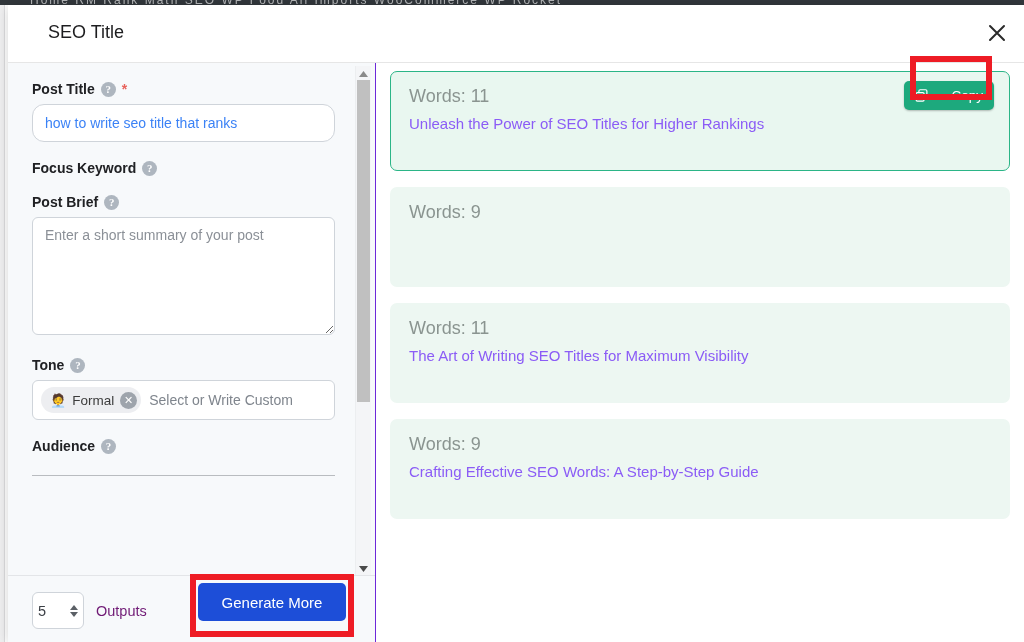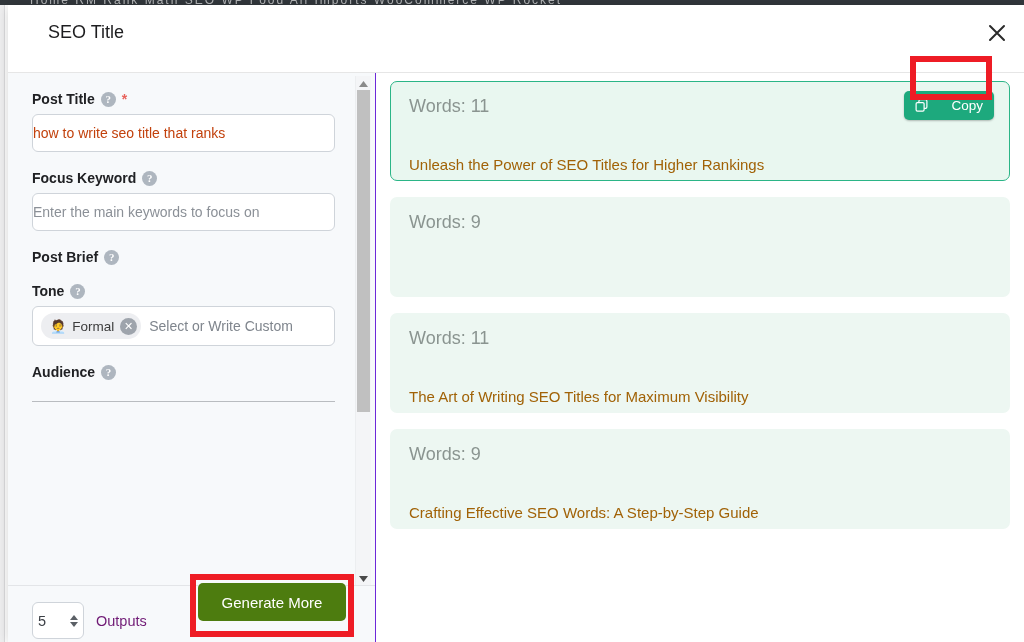--- a/index.html
+++ b/index.html
@@ -54,21 +54,21 @@
     left: 8px;
     top: 5px;
     width: 1016px;
     height: 637px;
     background: #ffffff;
     box-shadow: 0 1px 12px rgba(0,0,0,0.18);
     overflow: hidden;
   }
   .modal-header {
     position: relative;
-    height: 68px;
+    height: 58px;
     background: #ffffff;
     border-bottom: 1px solid #e6e6e6;
     box-sizing: border-box;
   }
   .modal-title {
     position: absolute;
     left: 40px;
     top: 17px;
     font-size: 18px;
     color: #1d1d1f;
@@ -138,25 +138,25 @@
   .req-star {
     color: #e8635c;
     font-size: 14px;
     line-height: 1;
   }
   .text-input {
     width: 303px;
     height: 38px;
     box-sizing: border-box;
     border: 1px solid #cfd4da;
-    border-radius: 6px;
-    background: #ffffff;
-    padding: 0 0;
+    border-radius: 12px;
+    background: #ffffff;
+    padding: 0 12px;
     font-size: 14px;
-    color: #c2410c;
+    color: #3b82f6;
     font-family: "Liberation Sans", sans-serif;
     outline: none;
   }
   .text-input::placeholder { color: #8b9097; }
   .textarea-input {
     width: 303px;
     height: 118px;
     box-sizing: border-box;
     border: 1px solid #cfd4da;
     border-radius: 6px;
@@ -296,21 +296,21 @@
     margin-left: 12px;
     font-size: 14.5px;
     color: #701a75;
   }
   .gen-btn {
     position: absolute;
     left: 198px;
     top: 583px;
     width: 148px;
     height: 38px;
-    background: #4d7c0f;
+    background: #1d4ed8;
     color: #ffffff;
     font-size: 15px;
     border: none;
     border-radius: 5px;
     cursor: pointer;
     font-family: "Liberation Sans", sans-serif;
     z-index: 6;
   }
 
   
@@ -334,23 +334,23 @@
   }
   .result-card.active {
     background: #e9f7f0;
     border: 1px solid #2bb587;
   }
   .card-words {
     font-size: 18px;
     color: #8a9490;
   }
   .card-title {
-    margin-top: 39px;
+    margin-top: 8px;
     font-size: 15px;
-    color: #a16207;
+    color: #8b5cf6;
   }
   .copy-btn {
     position: absolute;
     right: 15px;
     top: 9px;
     height: 29px;
     display: inline-flex;
     align-items: center;
     gap: 23px;
     background: #1da97d;
@@ -410,28 +410,28 @@
               <span class="req-star">*</span>
             </div>
             <input class="text-input" type="text" value="how to write seo title that ranks" style="">
           </div>
 
           <div class="field">
             <div class="field-label">
               <span>Focus Keyword</span>
               <span class="help-icon">?</span>
             </div>
-            <input class="text-input" type="text" placeholder="Enter the main keywords to focus on" style="">
           </div>
 
           <div class="field">
             <div class="field-label">
               <span>Post Brief</span>
               <span class="help-icon">?</span>
             </div>
+            <textarea class="textarea-input" placeholder="Enter a short summary of your post" style=""></textarea>
           </div>
 
           <div class="field">
             <div class="field-label">
               <span>Tone</span>
               <span class="help-icon">?</span>
             </div>
             <div class="multiselect">
               <span class="chip">
                 <span class="chip-emoji">🧑‍💼</span>

